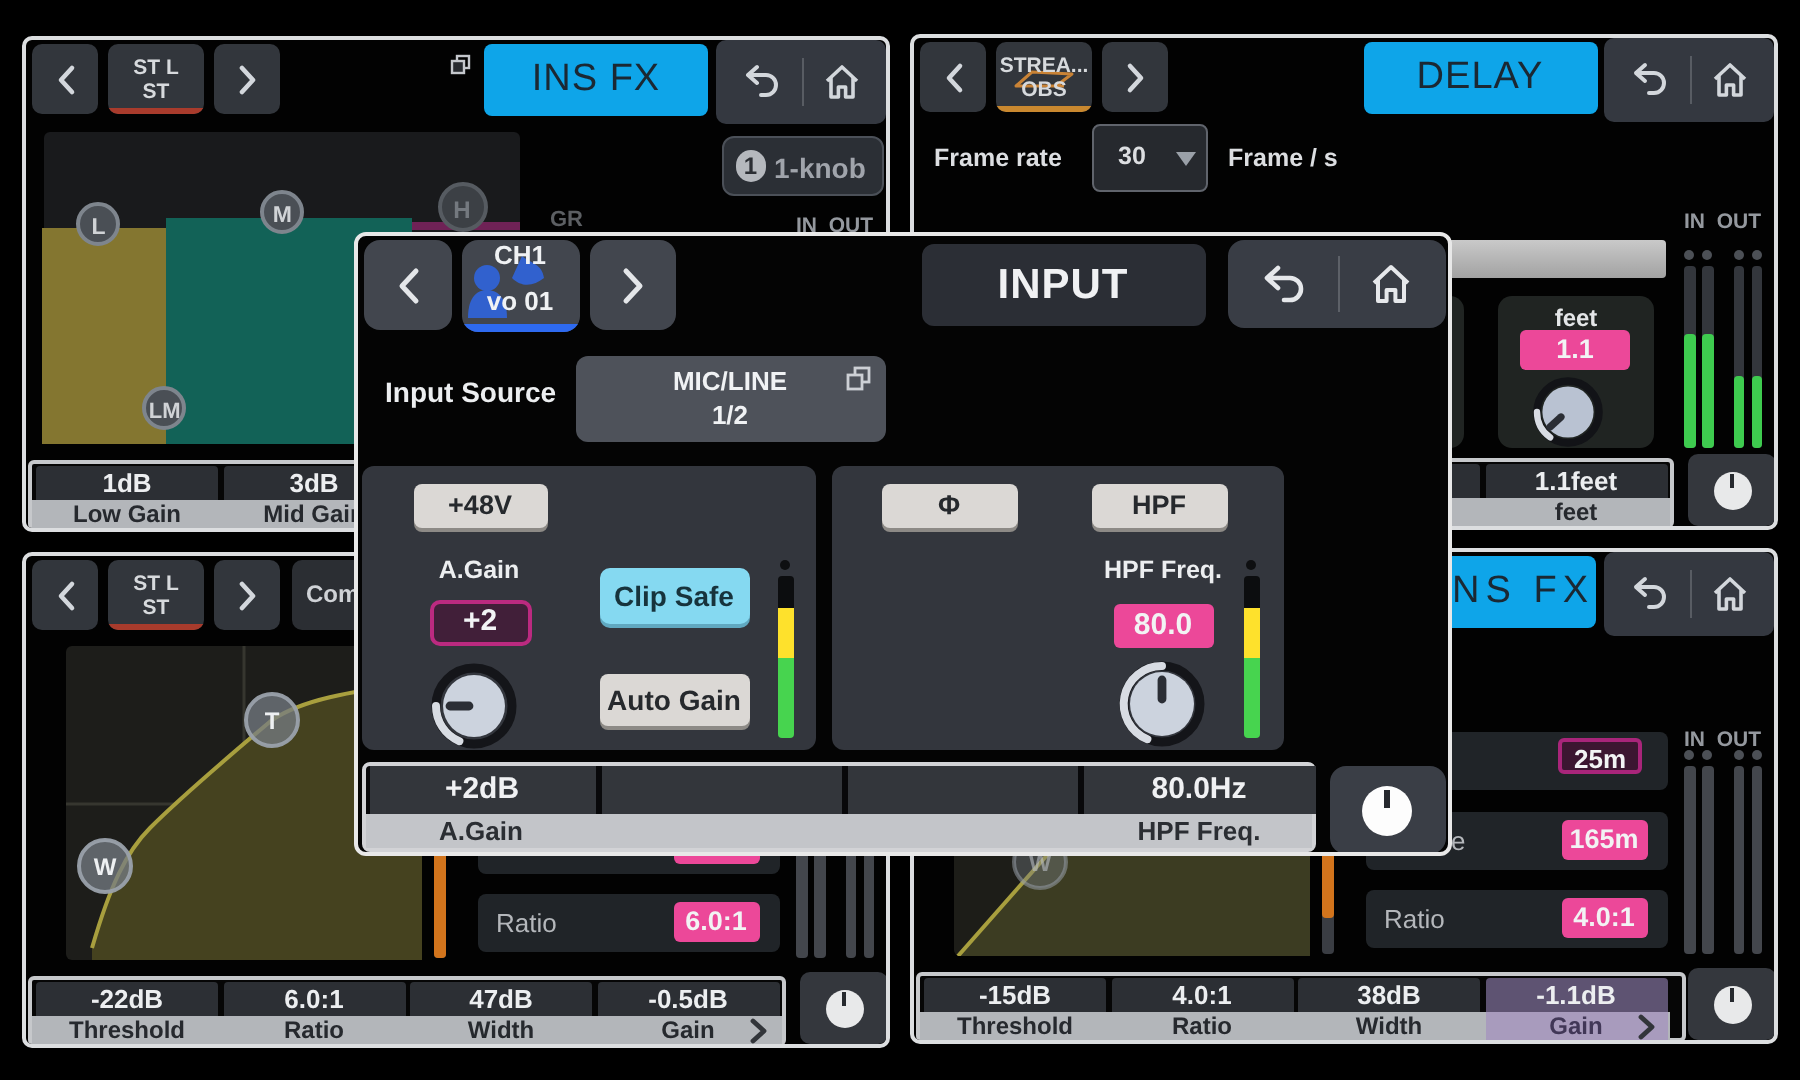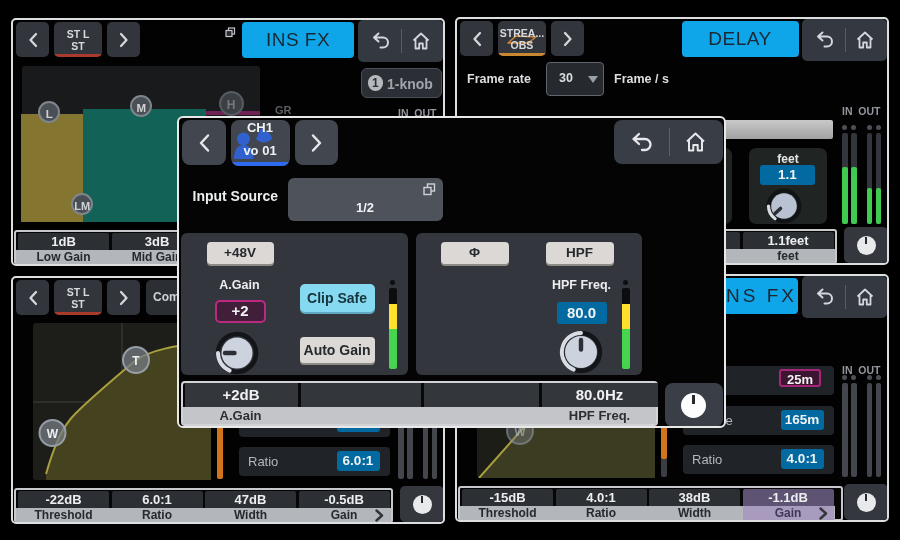--- a/index.html
+++ b/index.html
@@ -28,21 +28,21 @@
 .vbox{height:17.5px;background:#2c2f34;color:#eceef0;font-weight:bold;font-size:13px;
   text-align:center;line-height:18px;margin-right:2.5px;border-radius:2px 2px 0 0}
 .lrow{position:absolute;background:#b3b6ba;color:#26292e;font-weight:bold;font-size:12px}
 .lbl{position:absolute;top:0;height:14px;line-height:14px;text-align:center}
 .clkp{position:absolute;width:44px;height:36px;background:#34373d;border-radius:5px}
 .clkc{position:absolute;left:50%;top:50%;width:19px;height:19px;margin:-9.5px 0 0 -9.5px;
   border-radius:50%;background:#e8e9ea}
 .clkc:after{content:"";position:absolute;left:8px;top:1.5px;width:2.8px;height:7px;background:#26292e}
 .rowr{position:absolute;width:151px;height:29px;background:#202428;border-radius:4px;
   color:#b4b7bb;font-size:13px}
-.vblk{position:absolute;background:#0369a1;border-radius:3px;color:#f2f3f4;
+.vblk{position:absolute;background:#ec4899;border-radius:3px;color:#f2f3f4;
   font-weight:bold;font-size:13.5px;text-align:center}
 .gray{color:#94989e;font-weight:bold;font-size:10.5px}
 .mtrack{position:absolute;width:5.5px;background:#33363c;border-radius:2px}
 .mdot{position:absolute;width:5px;height:5px;border-radius:50%;background:#4c5056}
 .lgbtn{position:absolute;background:#dbd8d5;border-radius:4px;color:#26292d;
   font-weight:bold;text-align:center;box-shadow:0 2px 0 #8d8a86}
 </style>
 </head>
 <body>
 
@@ -381,32 +381,34 @@
       </svg>
     <div class="abs" style="left:0;top:0;width:100%;text-align:center;color:#f0f2f4;font-weight:bold;font-size:13px">CH1</div>
     <div class="abs" style="left:0;top:23px;width:100%;text-align:center;color:#f0f2f4;font-weight:bold;font-size:13px">vo 01</div>
     <div class="abs" style="left:0;bottom:0;width:100%;height:4.5px;background:#2e6af0;border-radius:0 0 8px 8px"></div>
   </div>
   <div class="abs" style="left:115.5px;top:2px;width:43px;height:45px;background:#42464e;border-radius:8px;display:flex;align-items:center;justify-content:center">
       <svg width="13" height="20" viewBox="0 0 13 20">
         <path d="M3 2.5 L10 10 L3 17.5" fill="none" stroke="#e4e6e9" stroke-width="2.5" stroke-linecap="round" stroke-linejoin="round"></path>
       </svg>
     </div>
+  <div class="abs" style="left:281.5px;top:4px;width:142px;height:41px;background:#2b2e35;border-radius:6px;color:#f0f1f3;font-weight:bold;font-size:21px;letter-spacing:0.5px;text-align:center;line-height:41px">INPUT</div>
   <div class="abs" style="left:434.5px;top:2px;width:109px;height:44px;background:#393d45;border-radius:8px;display:flex;align-items:center;justify-content:center">
     <svg width="26" height="22" viewBox="0 0 26 22">
         <path d="M10 3 L4.5 8 L10 13 M4.5 8 H16 a5.5 5.5 0 0 1 0 11 h-3" fill="none" stroke="#e6e8eb" stroke-width="2.3" stroke-linecap="round" stroke-linejoin="round"></path>
       </svg>
     <div style="width:1px;height:28px;background:#5d6168;margin:0 14px"></div>
     <svg width="23" height="22" viewBox="0 0 23 22">
         <path d="M3 10.5 L11.5 2.5 L20 10.5 M5 9 V19.5 H9.3 V14 H13.7 V19.5 H18 V9" fill="none" stroke="#e6e8eb" stroke-width="2" stroke-linejoin="round"></path>
       </svg>
   </div>
 
   <div class="abs" style="left:13.5px;top:70px;color:#eceef0;font-weight:bold;font-size:14px">Input Source</div>
   <div class="abs" style="left:108.5px;top:60px;width:155px;height:43px;background:#4e525a;border-radius:6px">
+    <div class="abs" style="left:0;top:5px;width:100%;text-align:center;color:#f0f2f4;font-weight:bold;font-size:13px">MIC/LINE</div>
     <div class="abs" style="left:0;top:22px;width:100%;text-align:center;color:#f0f2f4;font-weight:bold;font-size:13px">1/2</div>
     <svg class="abs" style="left:135px;top:5px" width="13" height="13" viewBox="0 0 13 13">
         <rect x="4.5" y="1" width="7" height="7" fill="none" stroke="#cdd0d5" stroke-width="1.4"></rect>
         <rect x="1" y="4.5" width="7" height="7" fill="#4e525a" stroke="#cdd0d5" stroke-width="1.4"></rect>
       </svg>
   </div>
 
   <div class="abs" style="left:1.5px;top:115px;width:227px;height:142px;background:#33363d;border-radius:6px">
     <div class="lgbtn" style="left:26px;top:9px;width:67px;height:22px;font-size:13.5px;line-height:22px">+48V</div>
     <div class="abs" style="left:19px;top:45px;width:80px;text-align:center;color:#eceef0;font-weight:bold;font-size:12.5px">A.Gain</div>

